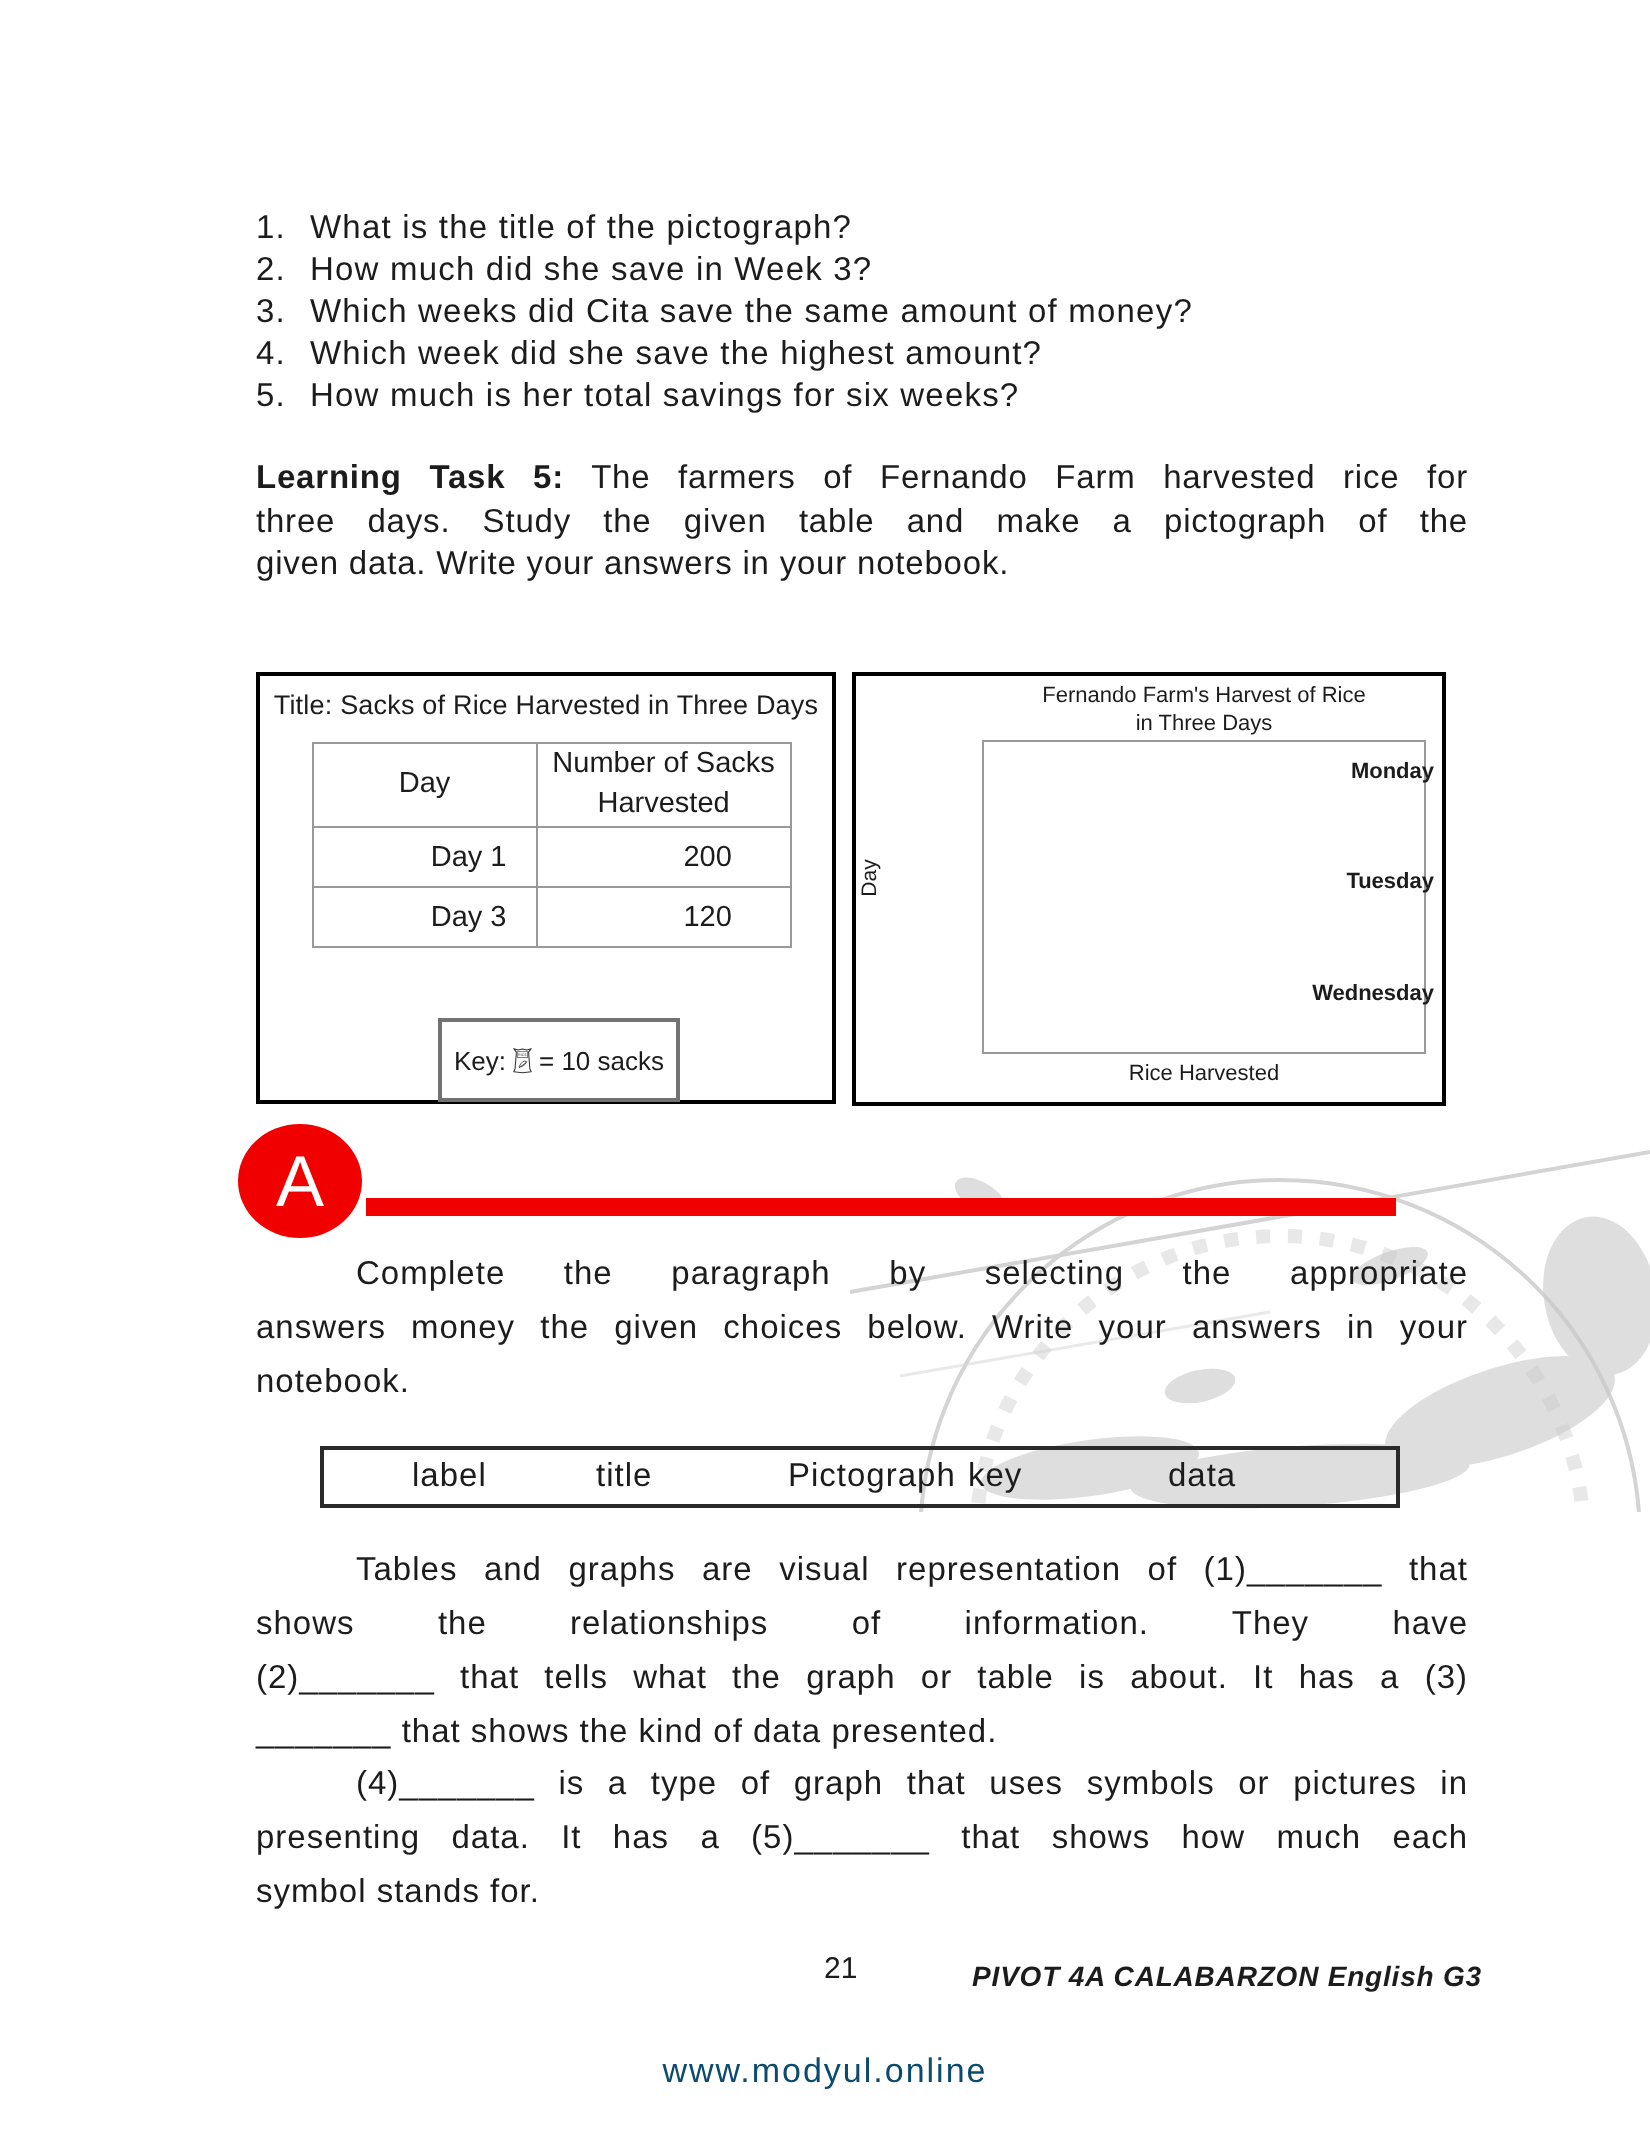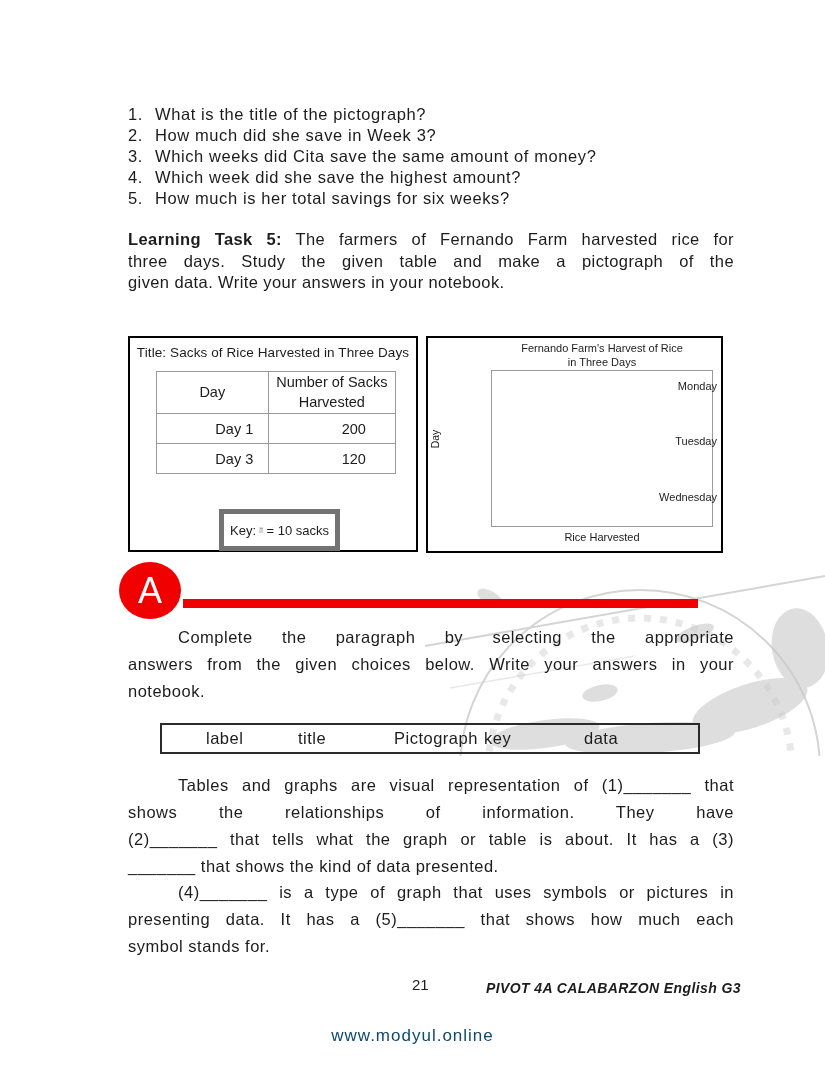--- a/index.html
+++ b/index.html
@@ -49,34 +49,34 @@
     position:absolute; left:26px; top:33px; width:240px;
     border-collapse:collapse; font-size:14.5px; text-align:center;
   }
   .rice-table th, .rice-table td { border:1px solid #9a9a9a; font-weight:normal; }
   .rice-table th { height:42px; line-height:1.35; }
   .rice-table td { height:30px;padding-left:44px; }
   .rice-table .c1 { width:112px; }
   .rice-table .c2 { width:128px; }
   .key-box {
     position:absolute; left:89px; top:171px; width:121px; height:42px;
-    border:5px solid #737373; display:flex; align-items:center; padding:0 6px; background:#fff;
+    border:2px solid #737373; display:flex; align-items:center; padding:0 6px; background:#fff;
   }
   .key-label { font-size:13px; }
   .key-sack { margin:0 3px 0 3px; }
   .key-value { font-size:13px; white-space:nowrap; }
 
   
   .picto-box {
     position:absolute; left:426px; top:336px; width:297px; height:217px;
     border:2px solid #000; background:#fff; z-index:1; font-size:11px;
   }
   .picto-titles { position:absolute; left:63px; top:4px; width:222px; text-align:center; line-height:13.5px; }
   .picto-frame { position:absolute; left:63px; top:32px; width:222px; height:157px; border:1px solid #9a9a9a; }
-  .day-label { position:absolute; right:4px; white-space:nowrap; }
+  .day-label { position:absolute; right:4px; white-space:nowrap;font-weight:bold; }
   .picto-yaxis {
     position:absolute; left:-13px; top:95px; width:40px; text-align:center;
     transform:rotate(-90deg); font-size:10.5px;
   }
   .picto-xaxis { position:absolute; left:63px; top:193px; width:222px; text-align:center; }
 
   
   .a-badge {
     position:absolute; left:119px; top:562px; width:62px; height:57px;
     background:var(--accent,#f10000); border-radius:50%;
@@ -205,21 +205,21 @@
     <div class="picto-xaxis">Rice Harvested</div>
   </div>
 
   <div class="a-badge">
     <span>A</span>
   </div>
   <div class="a-rule"></div>
 
   <div class="textblock intro-para">
     <div class="jline indent">Complete the paragraph by selecting the appropriate</div>
-    <div class="jline">answers from the given choices below. Write your answers in your</div>
+    <div class="jline">answers money the given choices below. Write your answers in your</div>
     <div class="lline">notebook.</div>
   </div>
 
   <div class="choices-box">
     <span class="choice choice-0">label</span>
     <span class="choice choice-1">title</span>
     <span class="choice choice-2">Pictograph</span>
     <span class="choice choice-3">key</span>
     <span class="choice choice-4">data</span>
   </div>

